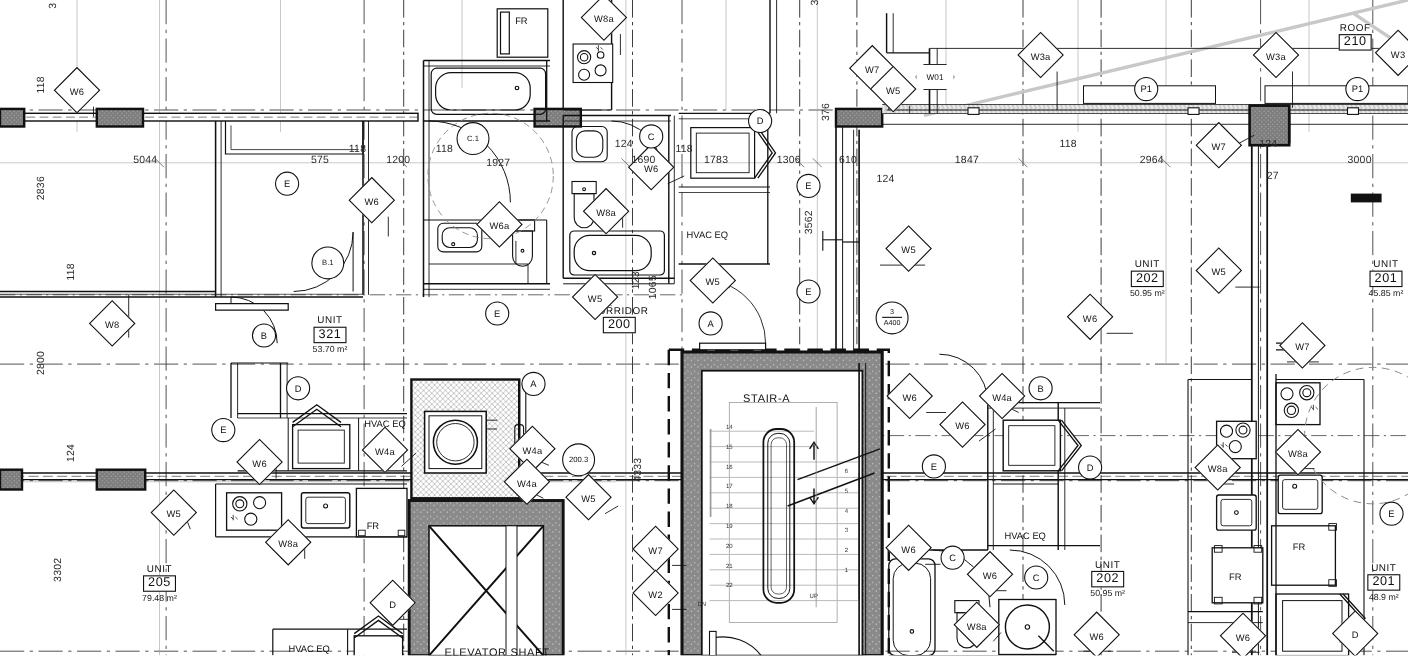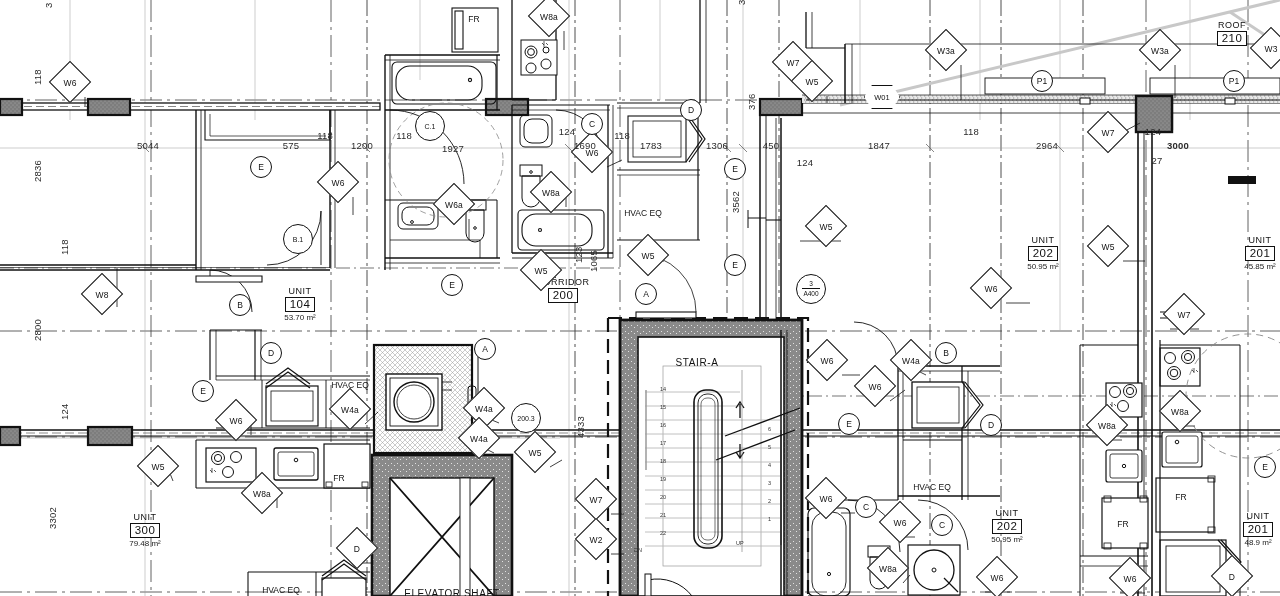--- a/index.html
+++ b/index.html
@@ -671,22 +671,22 @@
       <line x1="372" y1="563" x2="355" y2="563"></line>
     </g>
 
     <g stroke="#555" stroke-width="0.7" fill="none">
       <path d="M141 144 L149 152 M565 144 L573 152 M739 144 L747 152 M1056 144 L1064 152"></path>
       <path d="M362 144 L370 152 M723 144 L731 152 M926 144 L934 152"></path>
     </g>
   </svg>
 
   <div id="text-layer">
-      <div class="unitbox" style="left: 260px; top: 286px; width: 80px;"><span class="u-word">UNIT</span><span class="u-num">104</span><span class="u-area">53.70 m²</span></div>
-      <div class="unitbox" style="left: 105px; top: 512px; width: 80px;"><span class="u-word">UNIT</span><span class="u-num">300</span><span class="u-area">79.48 m²</span></div>
+      <div class="unitbox" style="left: 260px; top: 286px; width: 80px;"><span class="u-word">UNIT</span><span class="u-num">321</span><span class="u-area">53.70 m²</span></div>
+      <div class="unitbox" style="left: 105px; top: 512px; width: 80px;"><span class="u-word">UNIT</span><span class="u-num">205</span><span class="u-area">79.48 m²</span></div>
       <div class="unitbox" style="left: 1003px; top: 235px; width: 80px;"><span class="u-word">UNIT</span><span class="u-num">202</span><span class="u-area">50.95 m²</span></div>
       <div class="unitbox" style="left: 967px; top: 508px; width: 80px;"><span class="u-word">UNIT</span><span class="u-num">202</span><span class="u-area">50.95 m²</span></div>
       <div class="unitbox" style="left: 1220px; top: 235px; width: 80px;"><span class="u-word">UNIT</span><span class="u-num">201</span><span class="u-area">45.85 m²</span></div>
       <div class="unitbox" style="left: 1218px; top: 511px; width: 80px;"><span class="u-word">UNIT</span><span class="u-num">201</span><span class="u-area">48.9 m²</span></div>
       <div class="unitbox" style="left: 523px; top: 277px; width: 80px;"><span class="u-word">CORRIDOR</span><span class="u-num">200</span></div>
       <div class="unitbox" style="left: 1192px; top: 20px; width: 80px;"><span class="u-word">ROOF</span><span class="u-num">210</span></div>
       <div class="lbl roomname" style="left: 697px; top: 358px; transform: translateX(-50%);">STAIR-A</div>
       <div class="lbl roomname" style="left: 452px; top: 589px; transform: translateX(-50%);">ELEVATOR SHAFT</div>
       <div class="lbl" style="left: 643px; top: 209px; font-size: 8.5px; transform: translateX(-50%);">HVAC EQ</div>
       <div class="lbl" style="left: 350px; top: 381px; font-size: 8.5px; transform: translateX(-50%);">HVAC EQ</div>
@@ -831,42 +831,42 @@
       <div class="tagcirc" style="left: 931px; top: 514px;">C</div>
       <div class="tagcirc" style="left: 855px; top: 496px;">C</div>
       <div class="tagcirc" style="left: 474px; top: 338px;">A</div>
       <div class="tagcirc" style="left: 635px; top: 283px;">A</div>
       <div class="tagcirc" style="left: 260px; top: 342px;">D</div>
       <div class="tagcirc" style="left: 680px; top: 99px;">D</div>
       <div class="tagcirc" style="left: 980px; top: 414px;">D</div>
       <div class="tagcirc" style="left: 1031px; top: 70px;">P1</div>
       <div class="tagcirc" style="left: 1223px; top: 70px;">P1</div>
       <div class="tagcirc" style="width: 30px; height: 30px; line-height: 29px; font-size: 7px; left: 511px; top: 403px;">200.3</div>
-      <div class="taghex" style="left: 864px; top: 58px; margin-top: 27px;">W01</div>
+      <div class="taghex" style="left: 832px; top: 58px;">W01</div>
       <div class="calloutcirc" style="left: 796px; top: 274px;">
         <span class="c-top">3</span>
         <span class="c-rule"></span>
         <span class="c-bot">A400</span>
       </div>
-      <div class="lbl dim" style="left: 137px; top: 141px; transform: translateX(-50%); padding-left: 22px;">5044</div>
+      <div class="lbl dim" style="left: 121px; top: 141px; transform: translateX(-50%); padding-left: 22px;">5044</div>
       <div class="lbl dim" style="left: 291px; top: 141px; transform: translateX(-50%);">575</div>
       <div class="lbl dim" style="left: 362px; top: 141px; transform: translateX(-50%);">1200</div>
       <div class="lbl dim" style="left: 325px; top: 131px; transform: translateX(-50%);">118</div>
       <div class="lbl dim" style="left: 404px; top: 131px; transform: translateX(-50%);">118</div>
       <div class="lbl dim" style="left: 453px; top: 144px; transform: translateX(-50%);">1927</div>
       <div class="lbl dim" style="left: 585px; top: 141px; transform: translateX(-50%);">1690</div>
       <div class="lbl dim" style="left: 622px; top: 131px; transform: translateX(-50%);">118</div>
       <div class="lbl dim" style="left: 651px; top: 141px; transform: translateX(-50%);">1783</div>
       <div class="lbl dim" style="left: 717px; top: 141px; transform: translateX(-50%);">1306</div>
-      <div class="lbl dim" style="left: 771px; top: 141px; transform: translateX(-50%);">450</div>
+      <div class="lbl dim" style="left: 771px; top: 141px; transform: translateX(-50%);">610</div>
       <div class="lbl dim" style="left: 879px; top: 141px; transform: translateX(-50%);">1847</div>
       <div class="lbl dim" style="left: 971px; top: 127px; transform: translateX(-50%);">118</div>
       <div class="lbl dim" style="left: 1047px; top: 141px; transform: translateX(-50%);">2964</div>
       <div class="lbl dim" style="left: 1157px; top: 156px; transform: translateX(-50%);">27</div>
-      <div class="lbl dim" style="left: 1178px; top: 141px; transform: translateX(-50%); font-weight: bold;">3000</div>
+      <div class="lbl dim" style="left: 1236px; top: 141px; transform: translateX(-50%);">3000</div>
       <div class="lbl dim" style="left: 567px; top: 127px; transform: translateX(-50%);">124</div>
       <div class="lbl dim" style="left: 805px; top: 158px; transform: translateX(-50%);">124</div>
       <div class="lbl dim" style="left: 1153px; top: 127px; transform: translateX(-50%);">124</div>
       <div class="lbl dim vert" style="left: 44px; top: 8px;">3</div>
       <div class="lbl dim vert" style="left: 33px; top: 85px;">118</div>
       <div class="lbl dim vert" style="left: 33px; top: 182px;">2836</div>
       <div class="lbl dim vert" style="left: 60px; top: 255px;">118</div>
       <div class="lbl dim vert" style="left: 33px; top: 341px;">2800</div>
       <div class="lbl dim vert" style="left: 60px; top: 420px;">124</div>
       <div class="lbl dim vert" style="left: 48px; top: 529px;">3302</div>

